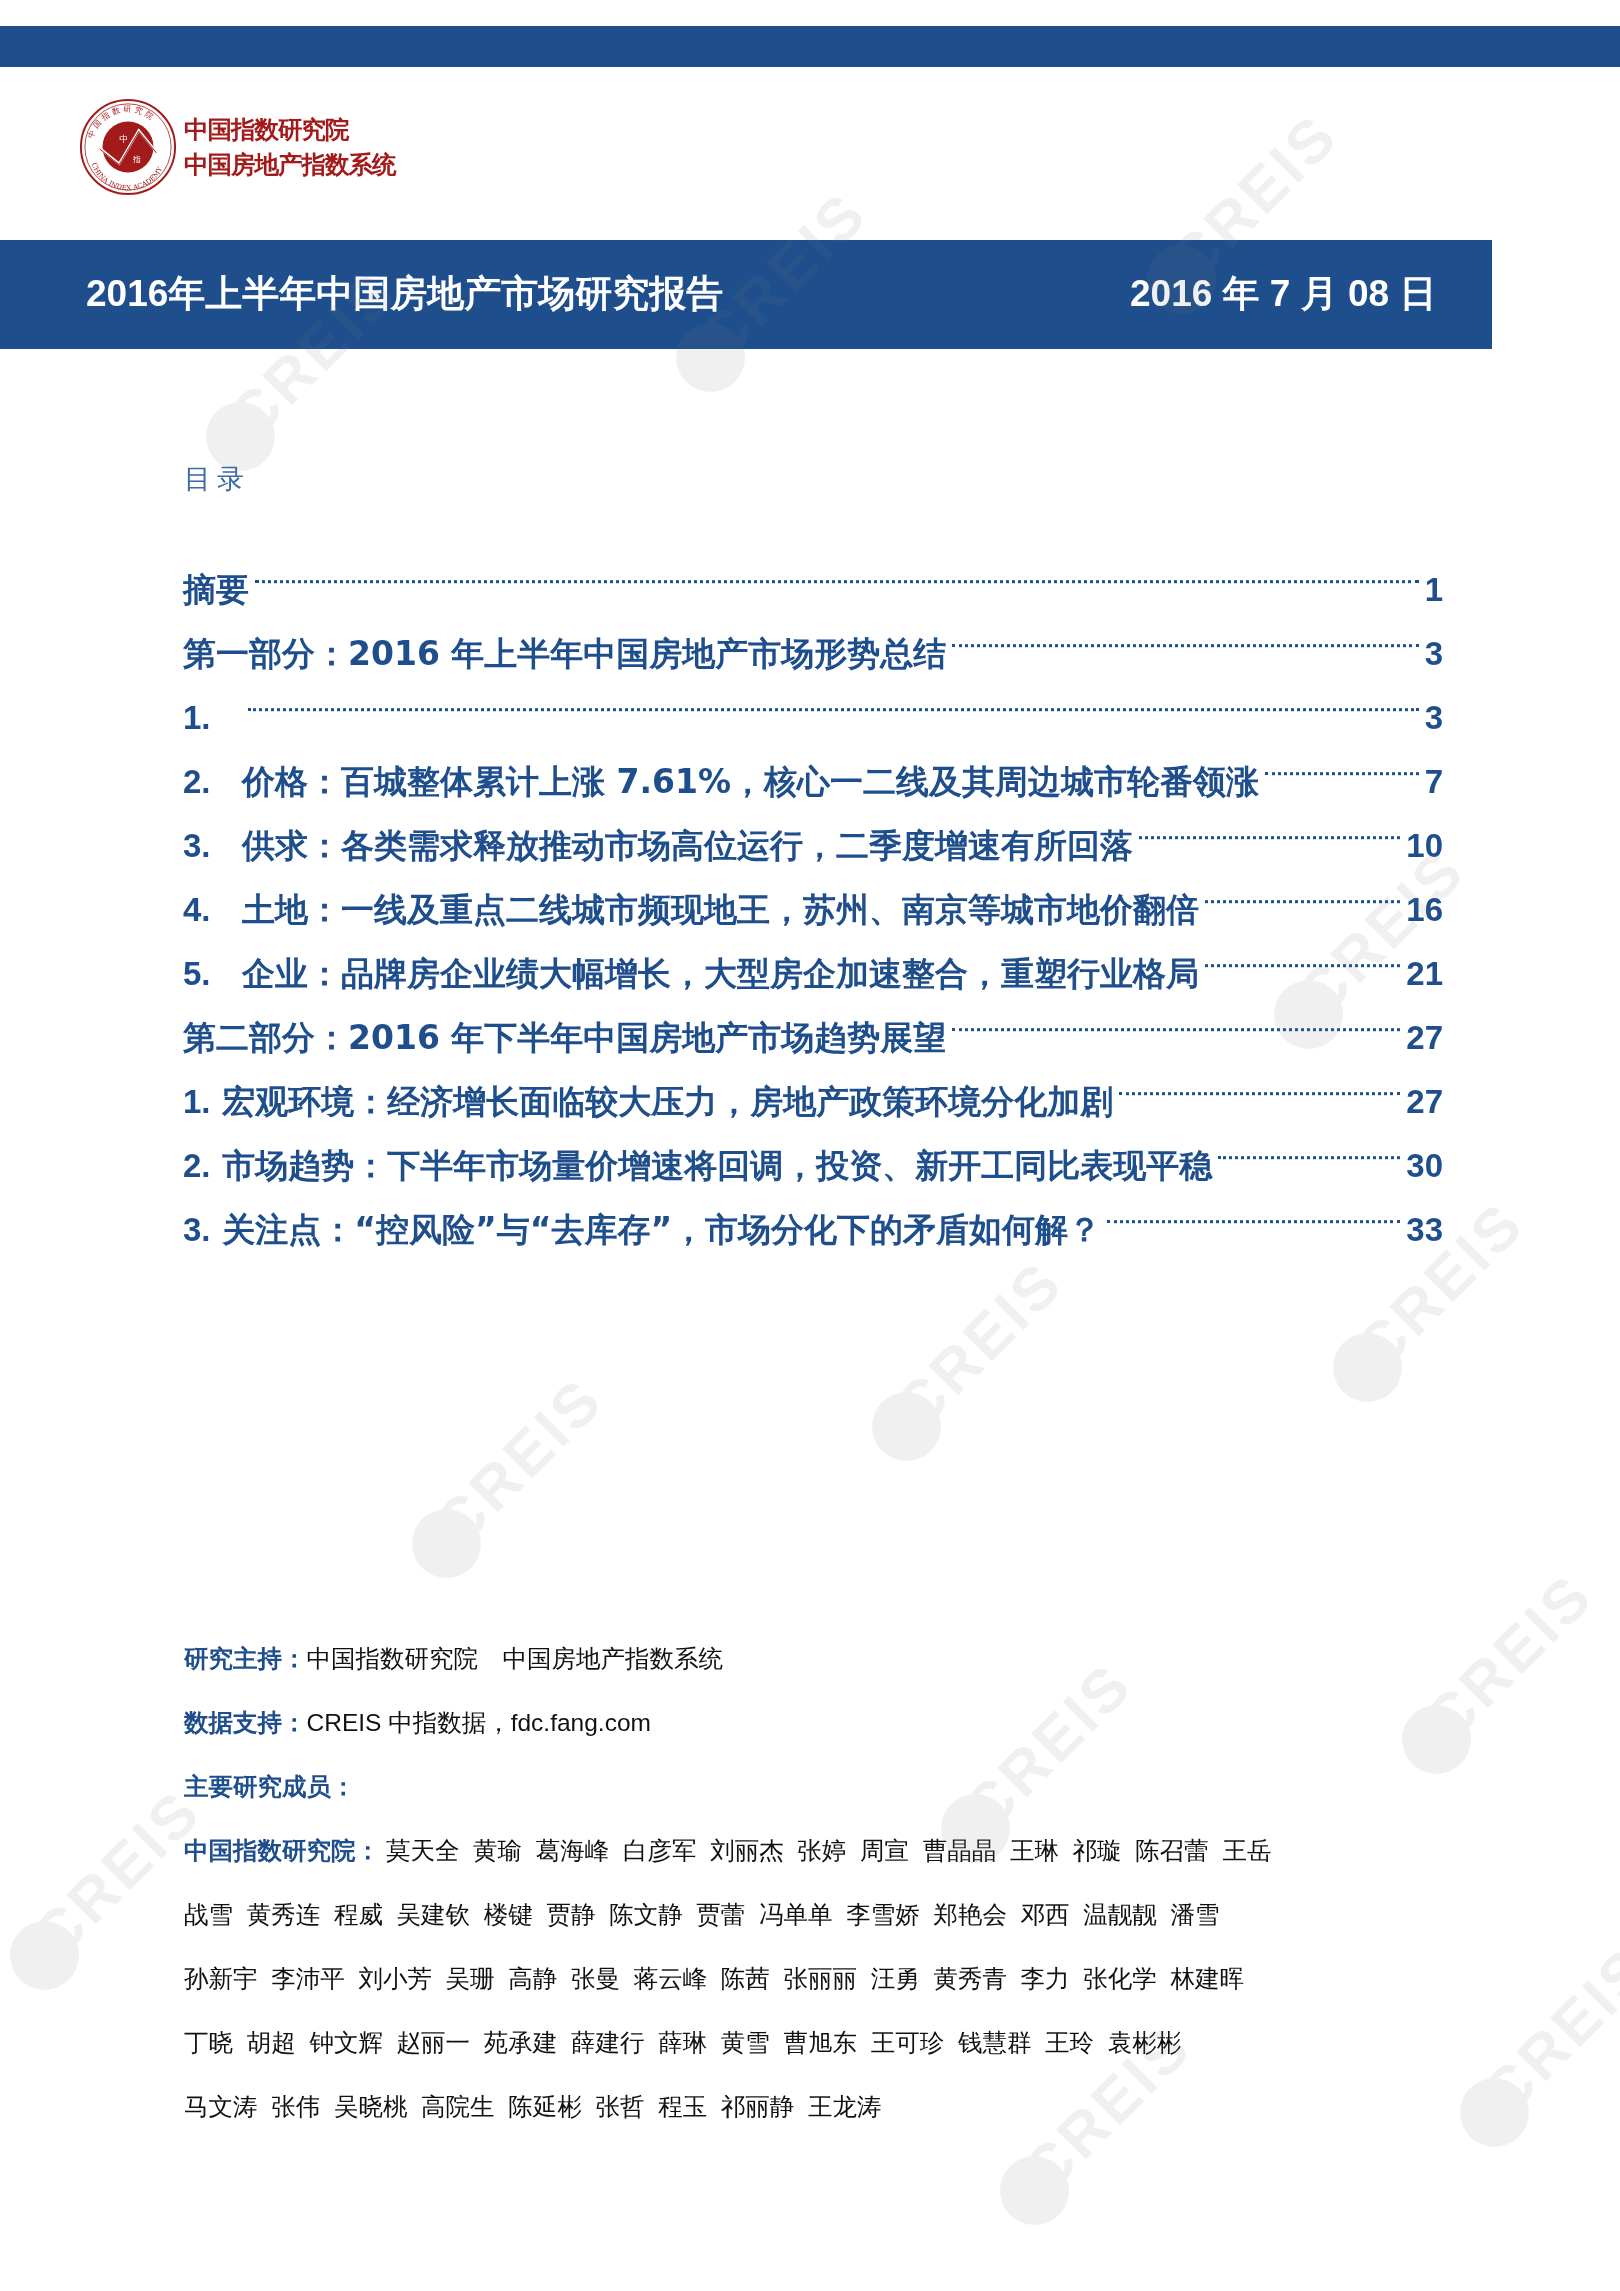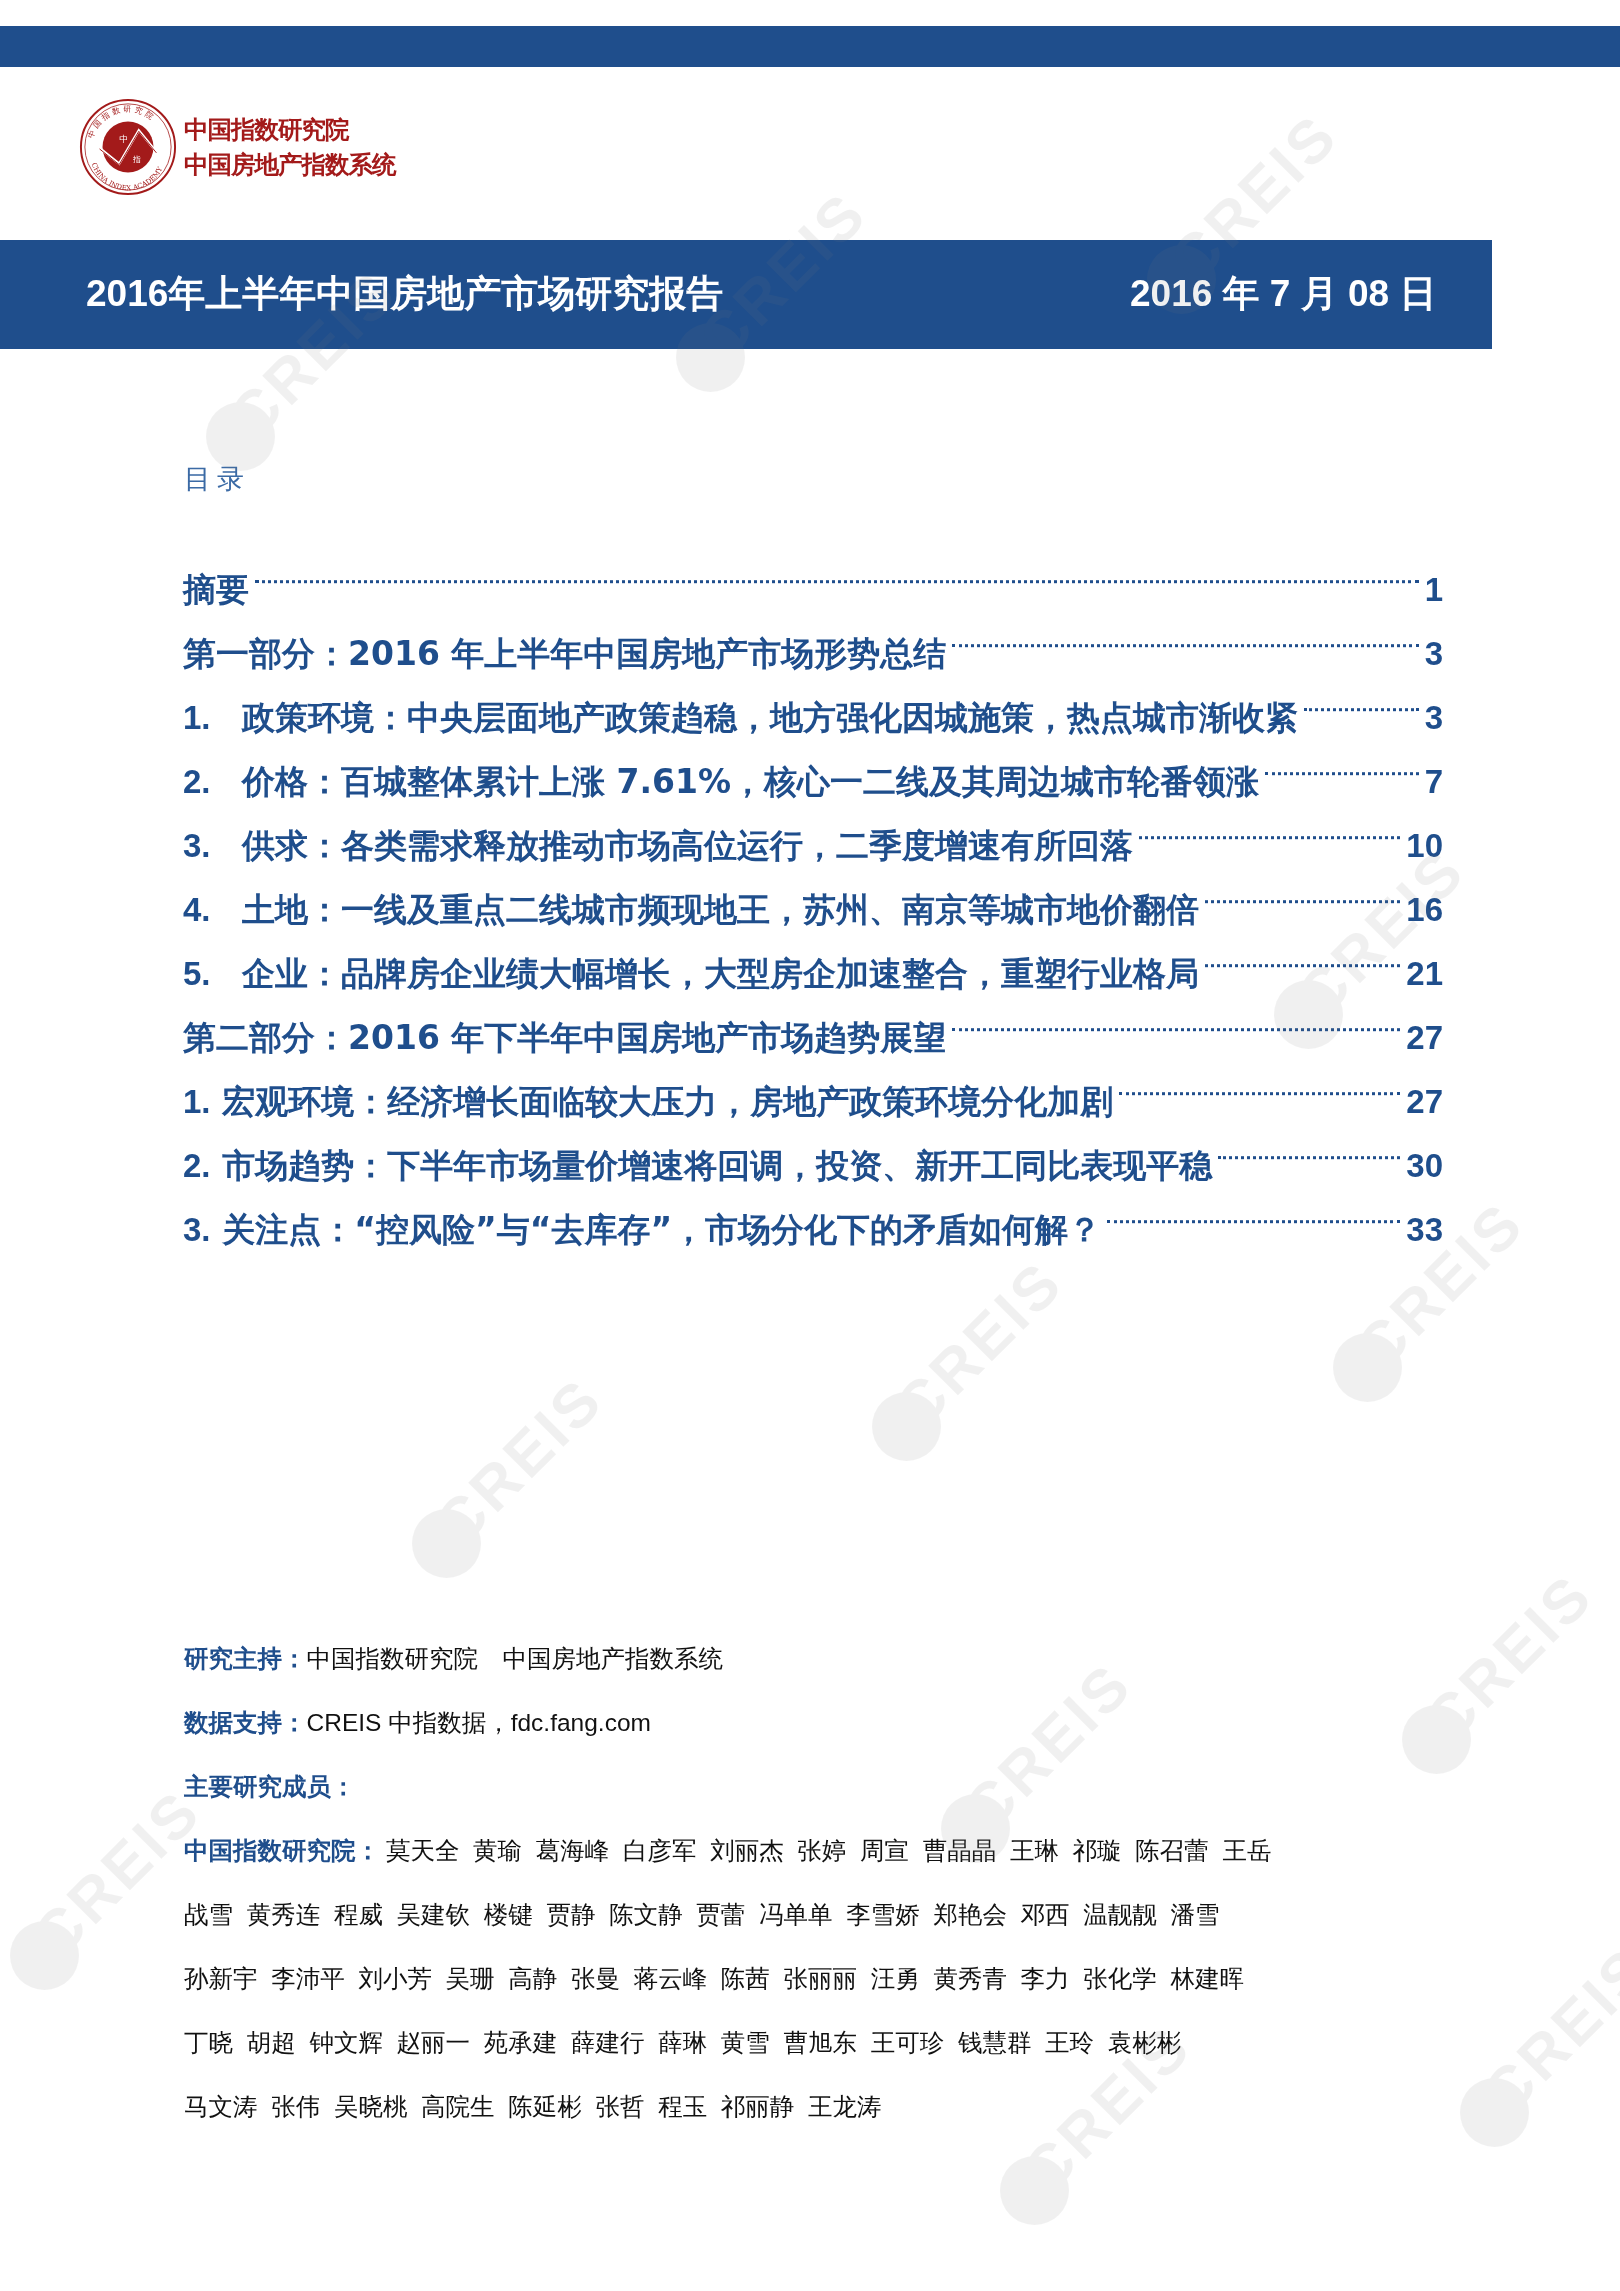--- a/index.html
+++ b/index.html
@@ -77,21 +77,20 @@
     <span class="toc-dots"></span>
     <span class="toc-page">1</span>
   </div>
   <div class="toc-row">
     <span class="toc-label">第一部分：2016 年上半年中国房地产市场形势总结</span>
     <span class="toc-dots"></span>
     <span class="toc-page">3</span>
   </div>
   <div class="toc-row">
     <span class="toc-num">1.</span>
-    <span class="toc-label">政策环境：中央层面地产政策趋稳，地方强化因城施策，热点城市渐收紧</span>
     <span class="toc-dots"></span>
     <span class="toc-page">3</span>
   </div>
   <div class="toc-row">
     <span class="toc-num">2.</span>
     <span class="toc-label">价格：百城整体累计上涨 7.61%，核心一二线及其周边城市轮番领涨</span>
     <span class="toc-dots"></span>
     <span class="toc-page">7</span>
   </div>
   <div class="toc-row">

